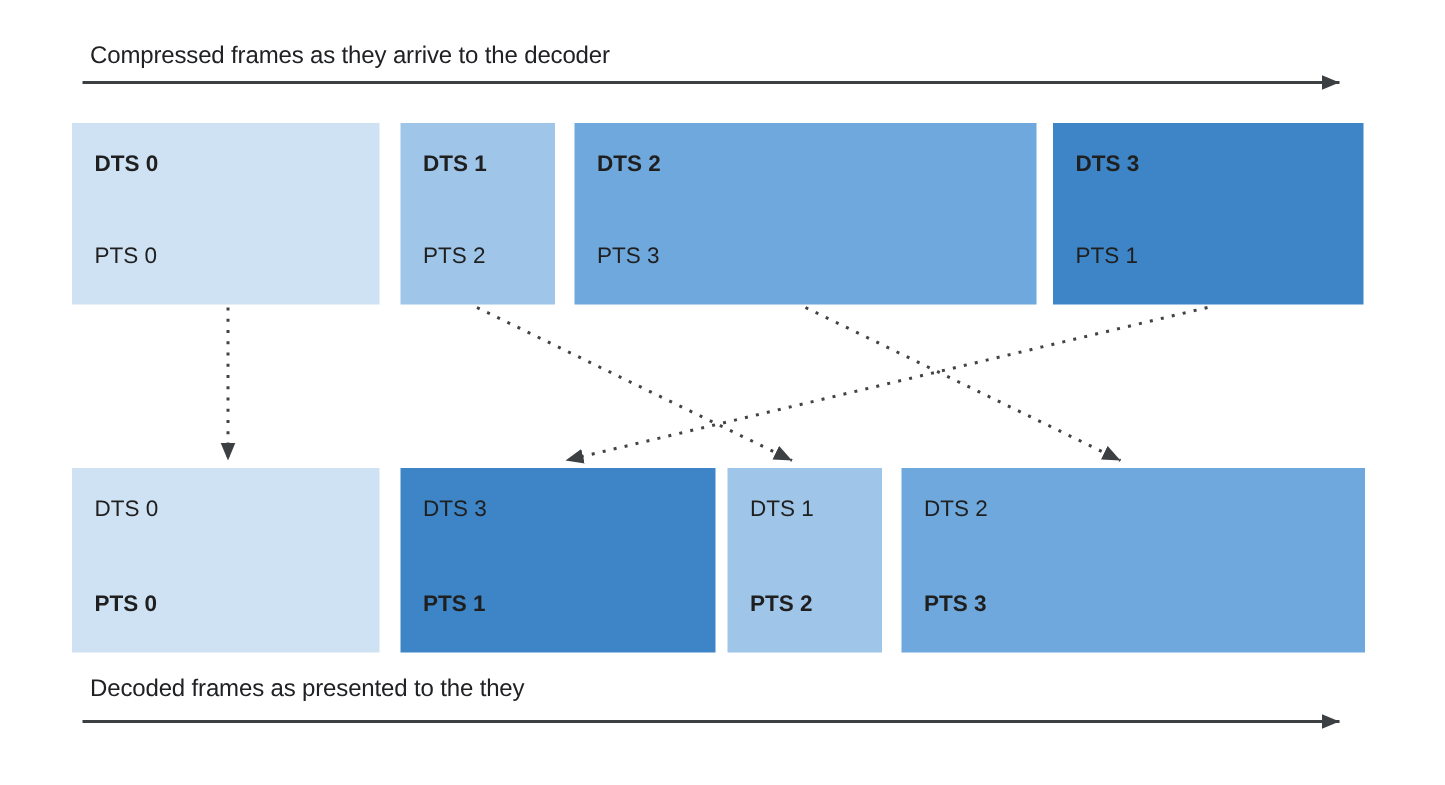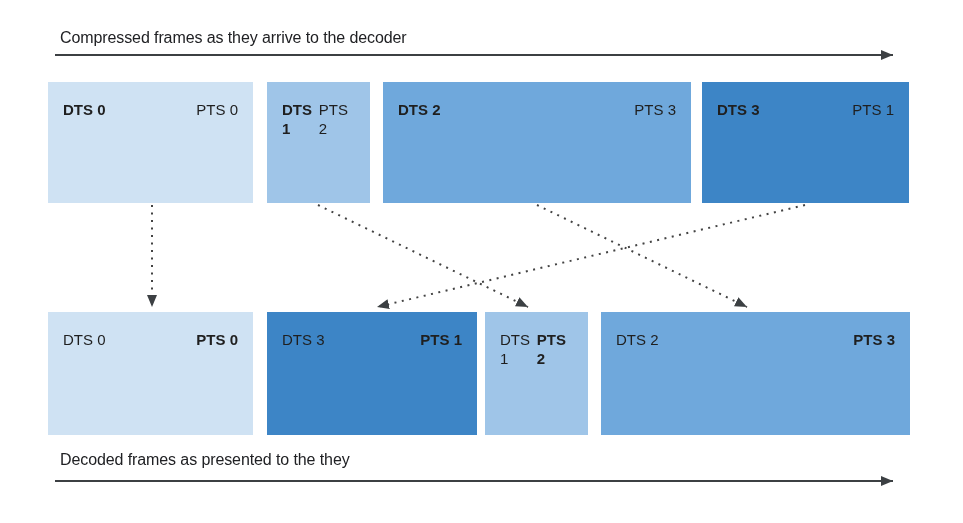--- a/index.html
+++ b/index.html
@@ -21,21 +21,21 @@
     color: #202124;
     letter-spacing: -0.1px;
     white-space: nowrap;
   }
   .label-top { left: 60px; top: 29px; }
   .label-bottom { left: 60px; top: 451px; }
   .frame {
     position: absolute;
     box-sizing: border-box;
     display: flex;
-    flex-direction: row;
+    flex-direction: column;
     justify-content: space-between;
     padding: 18px 15px 23px 15px;
     color: #1f1f1f;
     font-size: 15px;
     line-height: 19px;
   }
   .row-top .frame { top: 82px; height: 121px; }
   .row-bottom .frame { top: 312px; height: 123px; }
   .row-top .dts { font-weight: bold; }
   .row-bottom .pts { font-weight: bold; }

